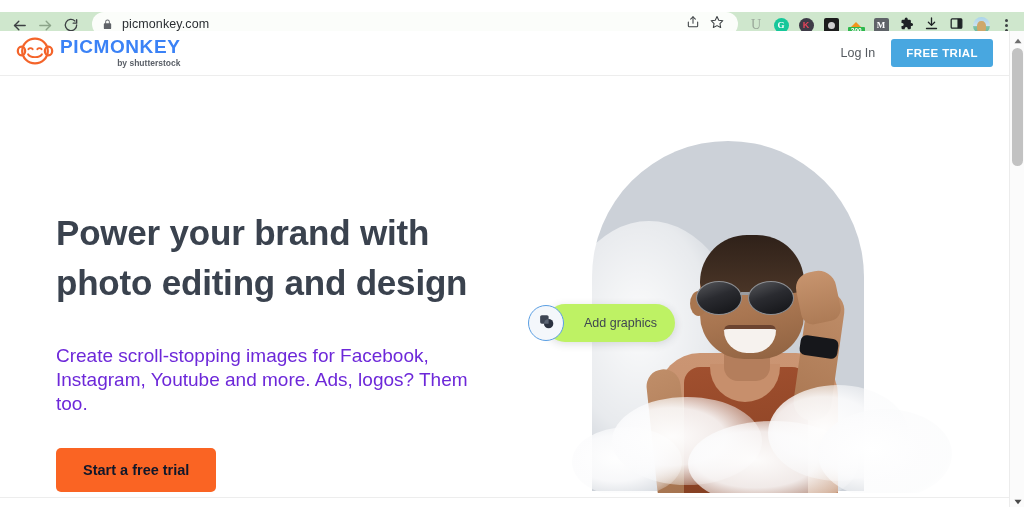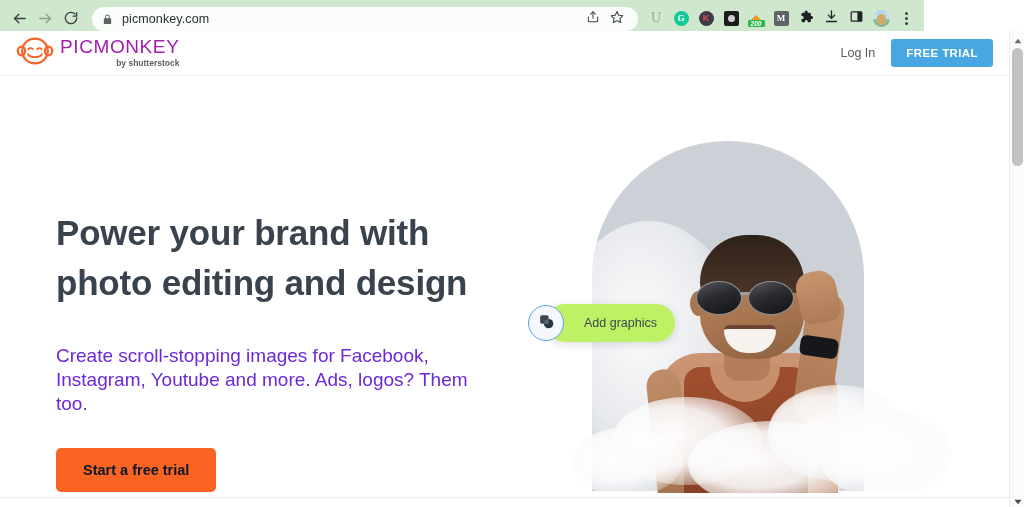--- a/index.html
+++ b/index.html
@@ -5,24 +5,24 @@
   * { box-sizing: border-box; margin: 0; padding: 0; }
   html, body {
     width: 1024px; height: 507px;
     overflow: hidden;
     font-family: "Liberation Sans", sans-serif;
     background: #ffffff;
   }
 
   
   .browser-toolbar {
-    position: absolute; left: 0; top: 0;
-    width: 924px; height: 31px;
+    position: absolute; left: 0; top: 12px;
+    width: 1024px; height: 31px;
     background: #cfe7cd;
-    display: flex; align-items: flex-end;
+    display: flex; align-items: flex-start;
     padding: 0 6px;
   }
   .nav-btn {
     width: 26px; height: 26px;
     display: flex; align-items: center; justify-content: center;
     border-radius: 50%; flex: 0 0 auto;
   }
   .nav-btn svg { display: block; }
   .omnibox {
     flex: 1 1 auto;
@@ -91,22 +91,22 @@
   .site-header {
     position: absolute; left: 0; top: 0;
     width: 1009px; height: 45px;
     background: #fff;
     border-bottom: 1px solid #ededed;
     display: flex; align-items: center;
   }
   .brand { display: flex; align-items: flex-start; margin-left: 16px; }
   .brand-text { margin-left: 6px; display: flex; flex-direction: column; align-items: flex-end; }
   .brand-name {
-    font-size: 19px; letter-spacing: .6px; color: #a21caf;
-    font-weight: 400; line-height: 20px;
+    font-size: 19px; letter-spacing: .6px; color: #3b82f6;
+    font-weight: 700; line-height: 20px;
     font-family: "Liberation Sans", sans-serif;
   }
   .brand-sub { font-size: 8.5px; color: #5b6068; font-weight: bold; line-height: 10px; margin-top:1px;margin-left:44px;}
   .main-nav { display: flex; align-items: center; gap: 34px; margin-left: 270px; }
   .nav-item {
     font-size: 13.5px; color: #54595f;
     display: flex; align-items: center; gap: 5px;
     white-space: nowrap;
   }
   .caret { width: 0; height: 0; border-left: 4px solid transparent; border-right: 4px solid transparent; border-top: 4px solid #6a6f76; margin-top:2px;}

